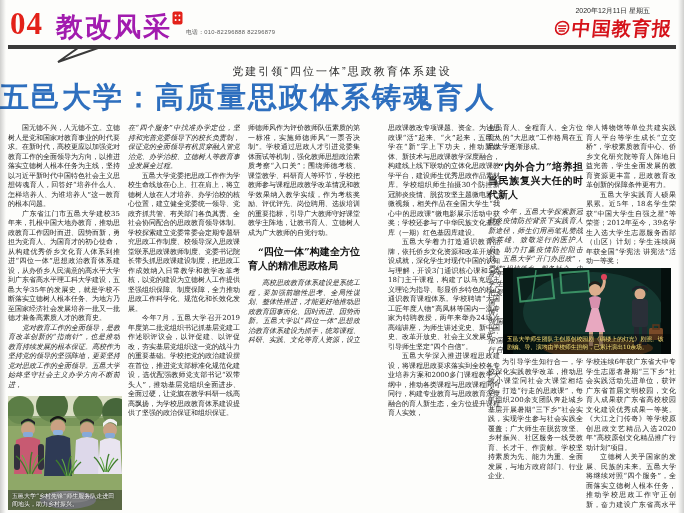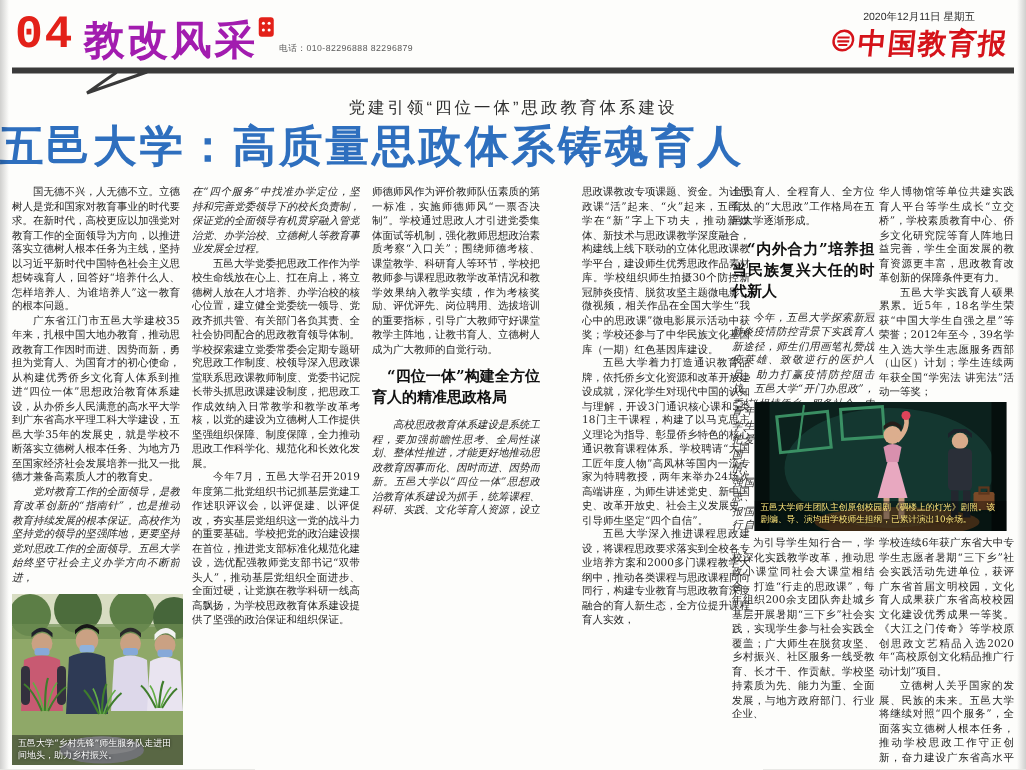--- a/index.html
+++ b/index.html
@@ -3,21 +3,21 @@
 <meta charset="utf-8">
 <style>
   html,body{margin:0;padding:0;background:#d9d9d6;}
   .page{position:relative;width:684px;height:513px;background:#fdfdfb;overflow:hidden;
         font-family:"DejaVu Serif","Liberation Serif",serif;}
   .edge{position:absolute;top:0;bottom:0;width:6px;pointer-events:none;}
   .edge.l{left:0;background:linear-gradient(90deg,rgba(0,0,0,.18),rgba(0,0,0,0));}
   .edge.r{right:0;background:linear-gradient(270deg,rgba(0,0,0,.18),rgba(0,0,0,0));}
 
   
-  .pageno{position:absolute;left:10px;top:6px;font-family:Liberation Mono, monospace;
+  .pageno{position:absolute;left:10px;top:6px;font-family:Liberation Serif, serif;
           font-weight:800;font-size:31px;color:#e32119;letter-spacing:1px;}
   .section-title{position:absolute;left:56px;top:9px;font-family:"Liberation Sans",sans-serif;
           font-weight:800;font-size:27px;color:#a21caf;letter-spacing:2px;}
   .seal{position:absolute;left:172px;top:10px;}
   .phone{position:absolute;left:186px;top:28px;font-family:"Liberation Sans",sans-serif;
           font-size:5.8px;color:#5a5a5a;letter-spacing:.3px;}
   .dateline{position:absolute;right:34px;top:6px;font-family:"Liberation Sans",sans-serif;
           font-size:7px;color:#2a2a2a;}
   .brand{position:absolute;right:12px;top:16px;display:flex;align-items:center;gap:2px;
           color:#d5131a;font-weight:700;font-size:19px;letter-spacing:1px;

